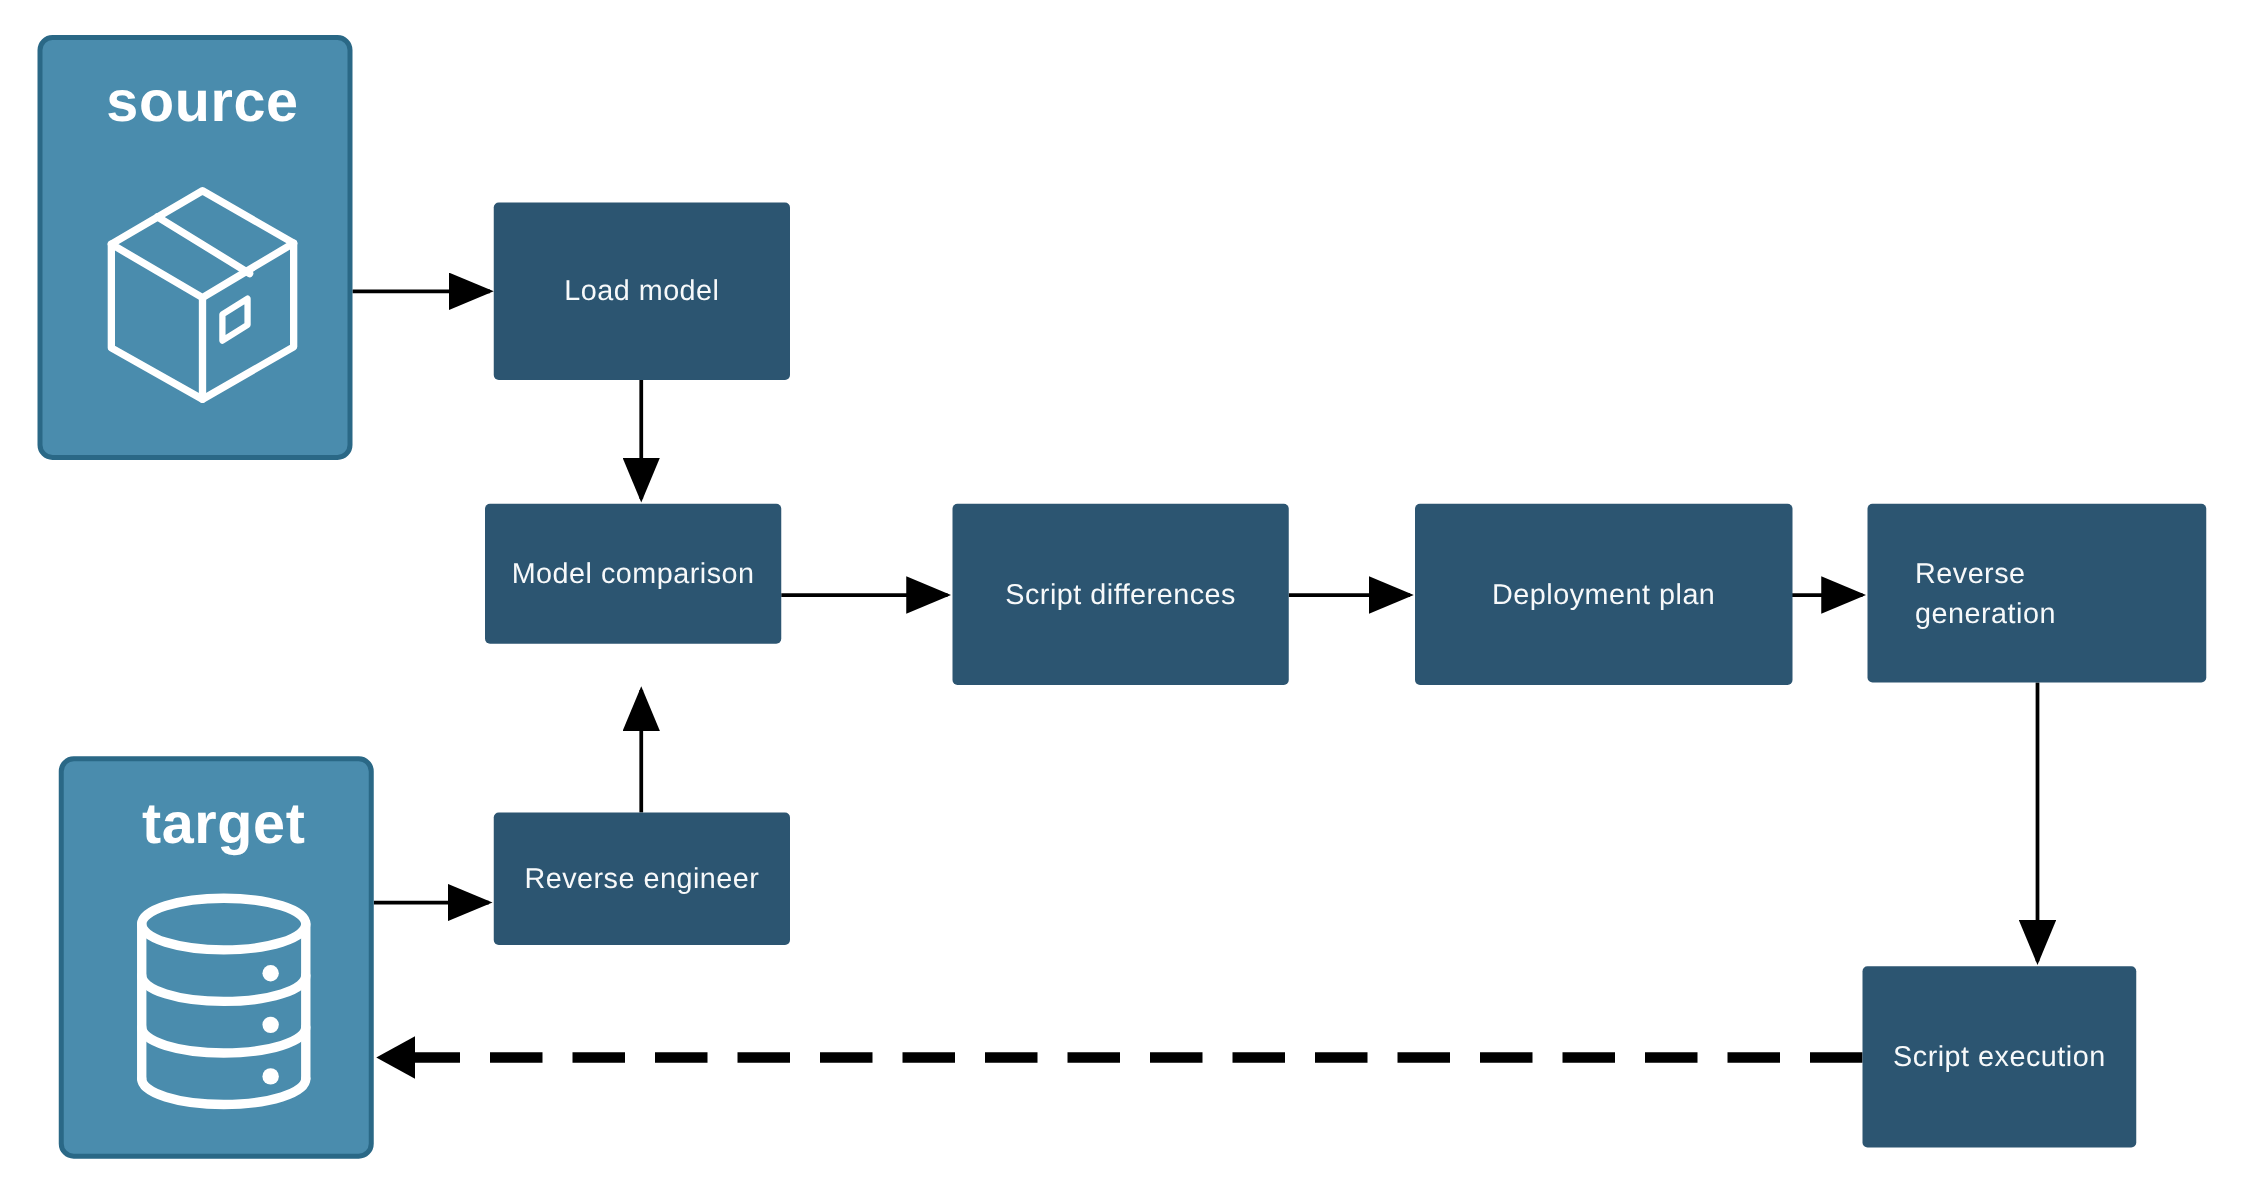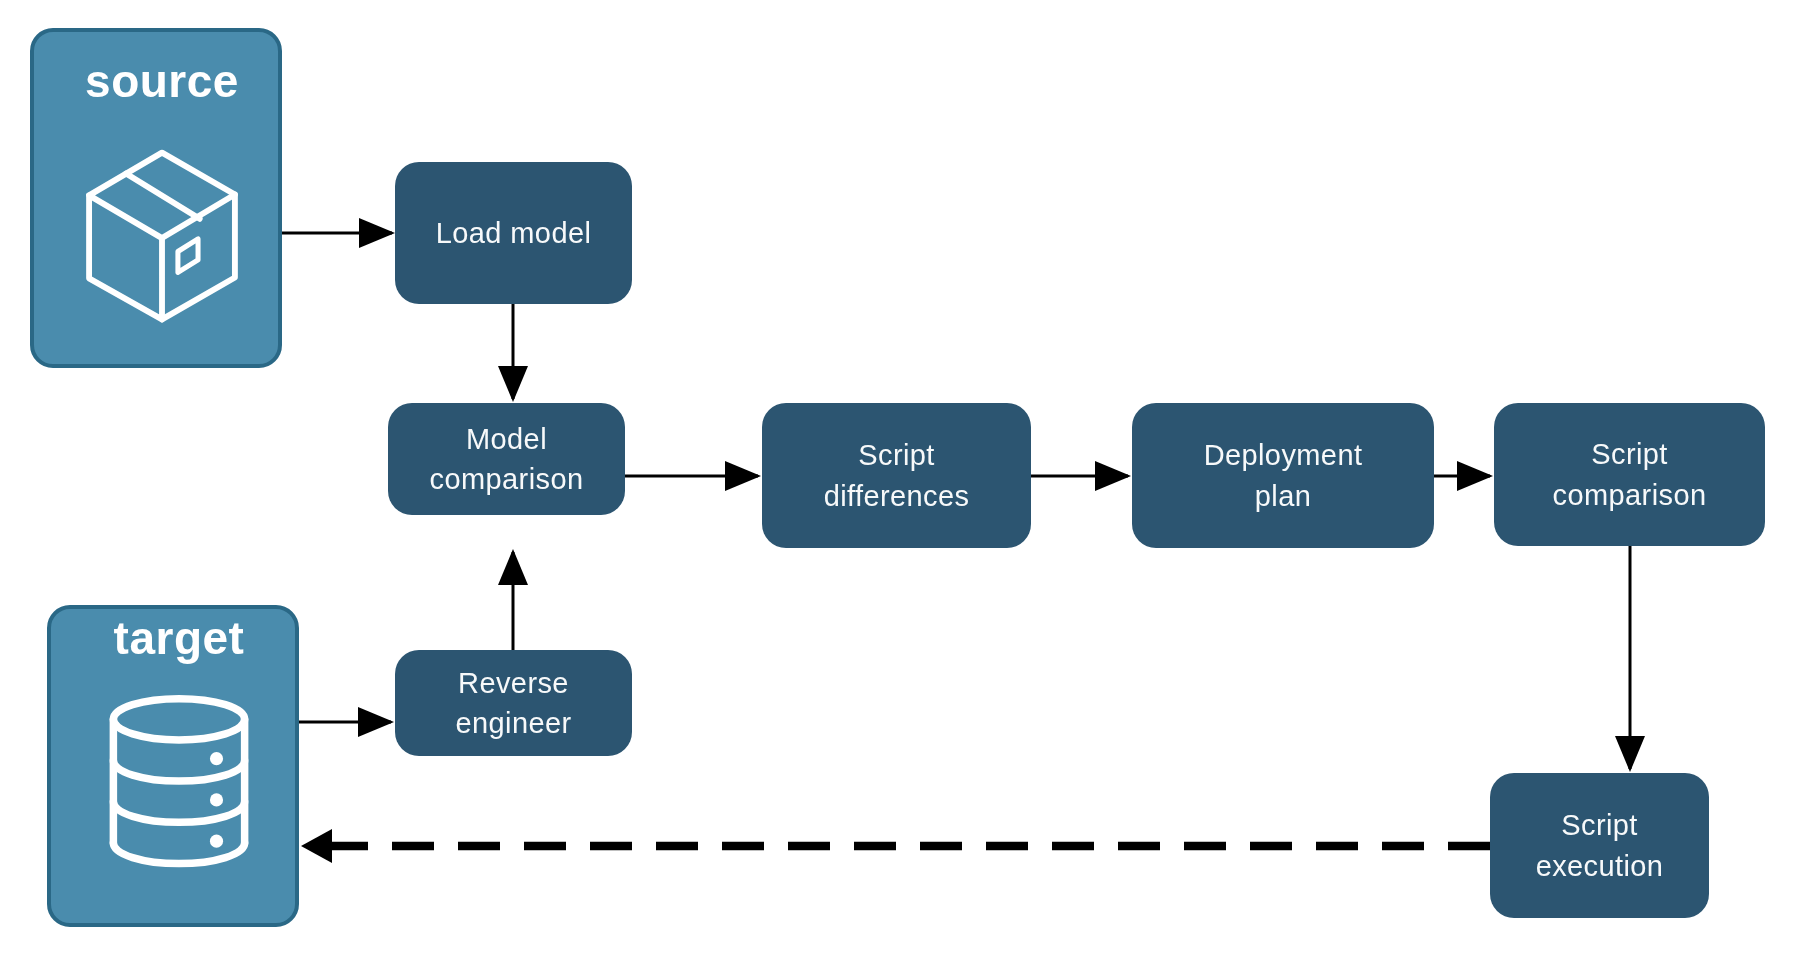--- a/index.html
+++ b/index.html
@@ -13,50 +13,50 @@
   }
   .edges {
     position: absolute;
     left: 0; top: 0;
     width: 1800px; height: 959px;
     pointer-events: none;
   }
   .node {
     position: absolute;
     background: var(--node-fill, #2c5571);
-    border-radius: 24px;
+    border-radius: 4px;
     display: flex;
     align-items: center;
     justify-content: center;
-    text-align: center;
+    text-align: left;
     color: var(--node-text, #f7f9fa);
-    font-size: 29px;
+    font-size: 23px;
     line-height: 1.38;
     letter-spacing: 0.4px;
   }
   .node-label { max-width: 195px; }
   .container-box {
     position: absolute;
     background: var(--container-fill, #4a8cad);
     border: 4px solid var(--container-border, #2a6886);
-    border-radius: 23px;
+    border-radius: 12px;
     box-sizing: border-box;
     display: flex;
     flex-direction: column;
     align-items: center;
     padding-left: 12px;
   }
   .container-label {
     font-weight: bold;
     font-size: 46px;
     color: var(--container-text, #ffffff);
     letter-spacing: 0.5px;
   }
   .container-source .container-label { margin-top: 22px; }
-  .container-target .container-label { margin-top: 2px; }
+  .container-target .container-label { margin-top: 22px; }
   .icon-wrap { display: block; }
   .container-source .icon-wrap { margin-top: 26px; }
   .container-target .icon-wrap { margin-top: 22px; }
 </style>
 </head>
 <body>
 
 <div class="canvas">
 
   <svg class="edges" viewBox="0 0 1800 959">
@@ -117,21 +117,21 @@
 
   <div class="node" style="left:762px; top:403px; width:269px; height:145px;">
     <div class="node-label">Script differences</div>
   </div>
 
   <div class="node" style="left:1132px; top:403px; width:302px; height:145px;">
     <div class="node-label">Deployment plan</div>
   </div>
 
   <div class="node" style="left:1494px; top:403px; width:271px; height:143px;">
-    <div class="node-label">Script comparison</div>
+    <div class="node-label">Reverse generation</div>
   </div>
 
   <div class="node" style="left:395px; top:650px; width:237px; height:106px;">
     <div class="node-label">Reverse engineer</div>
   </div>
 
   <div class="node" style="left:1490px; top:773px; width:219px; height:145px;">
     <div class="node-label">Script execution</div>
   </div>
 

